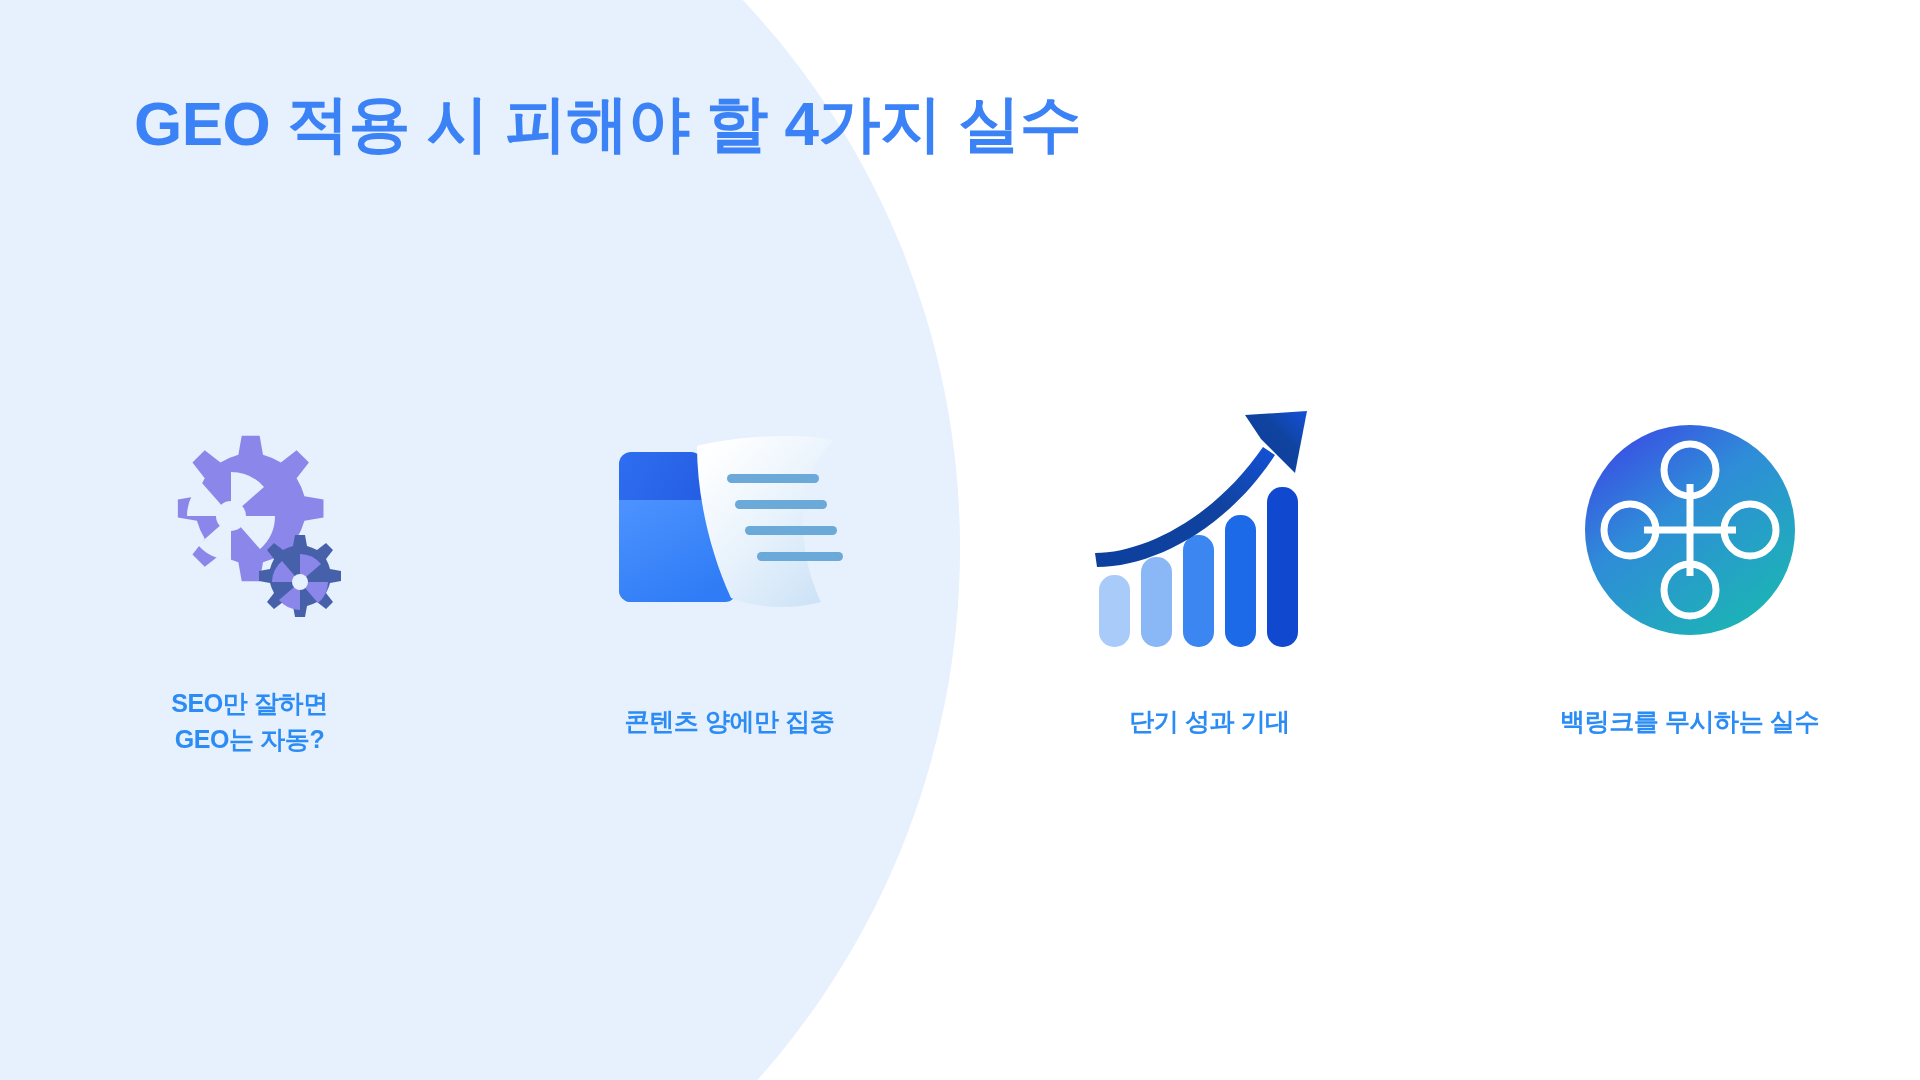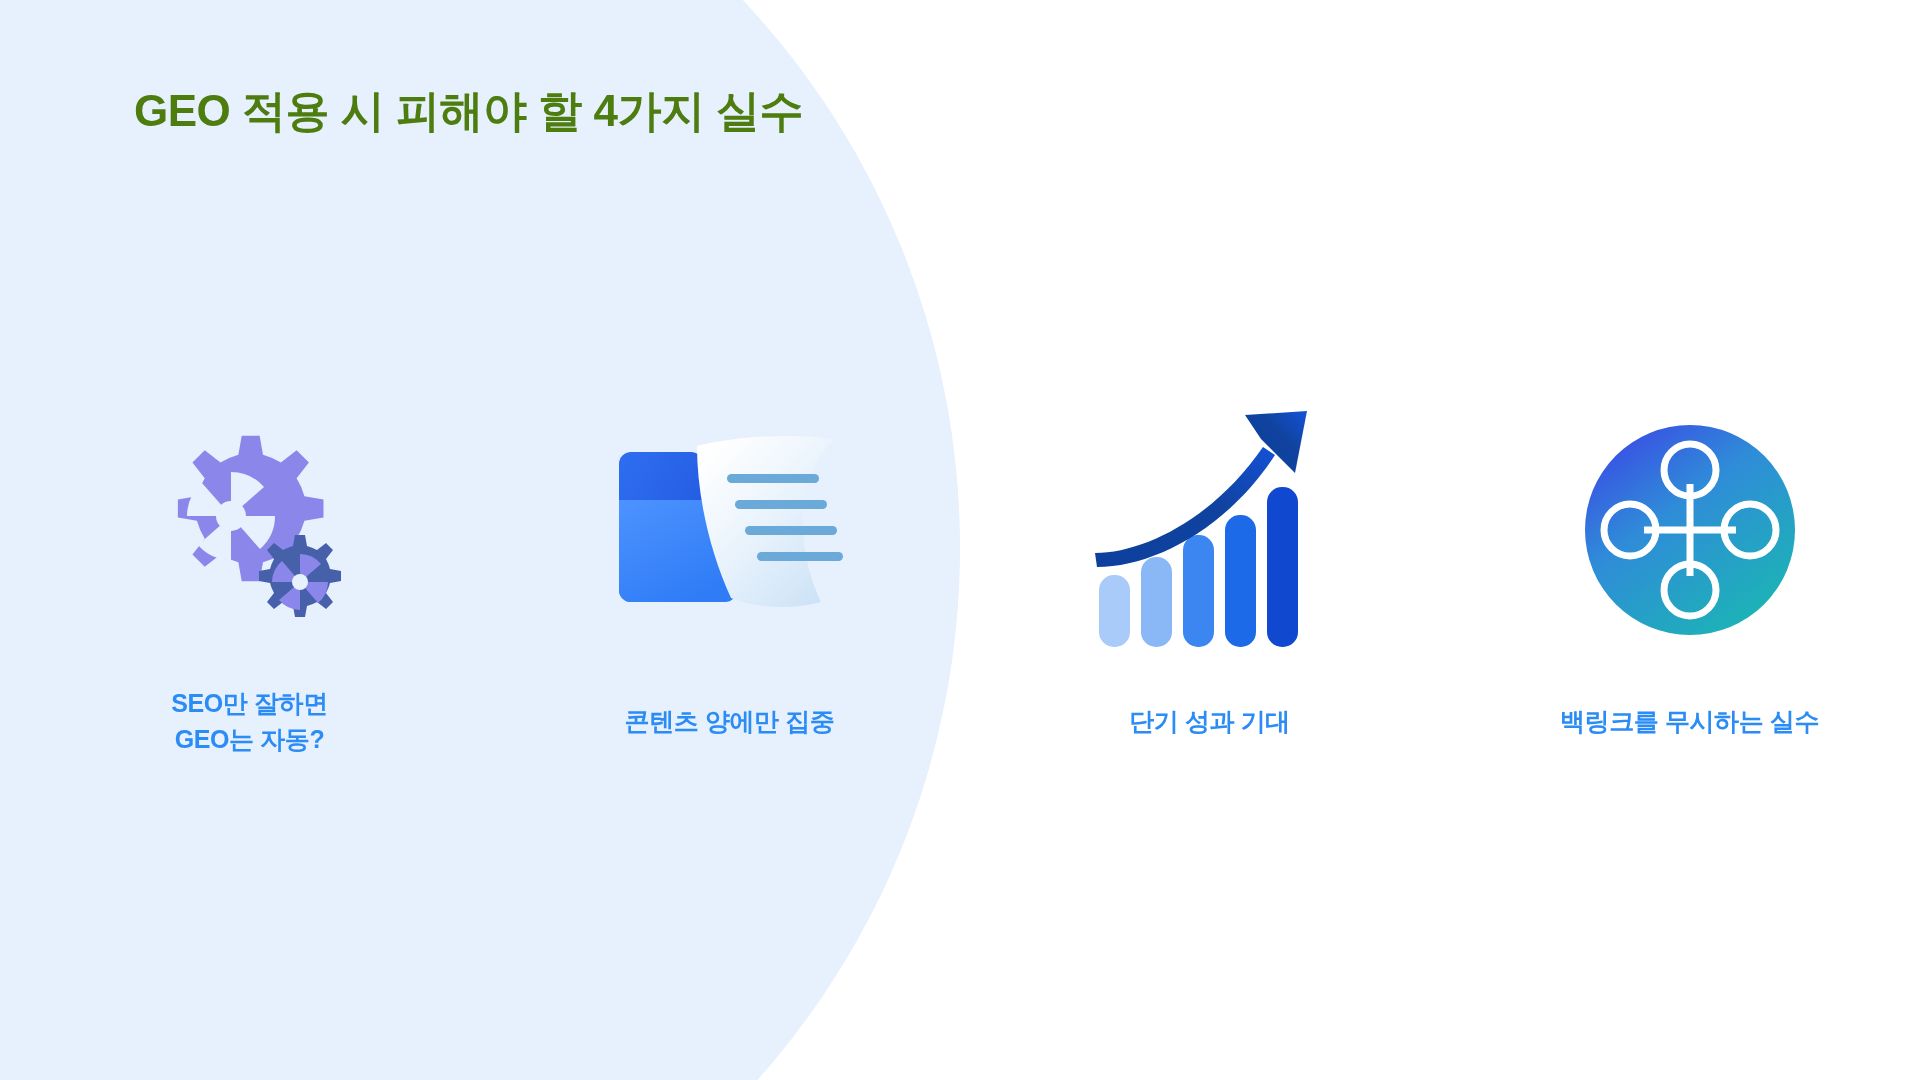--- a/index.html
+++ b/index.html
@@ -20,23 +20,23 @@
     border-radius:50%;
     background:#e7f0fd;
     z-index:0;
   }
 
   
   #page-title{
     position:absolute;
     left:134px;
     top:82px;
-    font-size:44px;
+    font-size:62px;
     font-weight:700;
-    color:#4d7c0f;
+    color:#3b82f6;
     letter-spacing:-0.5px;
     white-space:nowrap;
     z-index:5;
   }
 
   
   #cards{
     position:absolute;
     left:0; top:400px;
     width:1920px;

